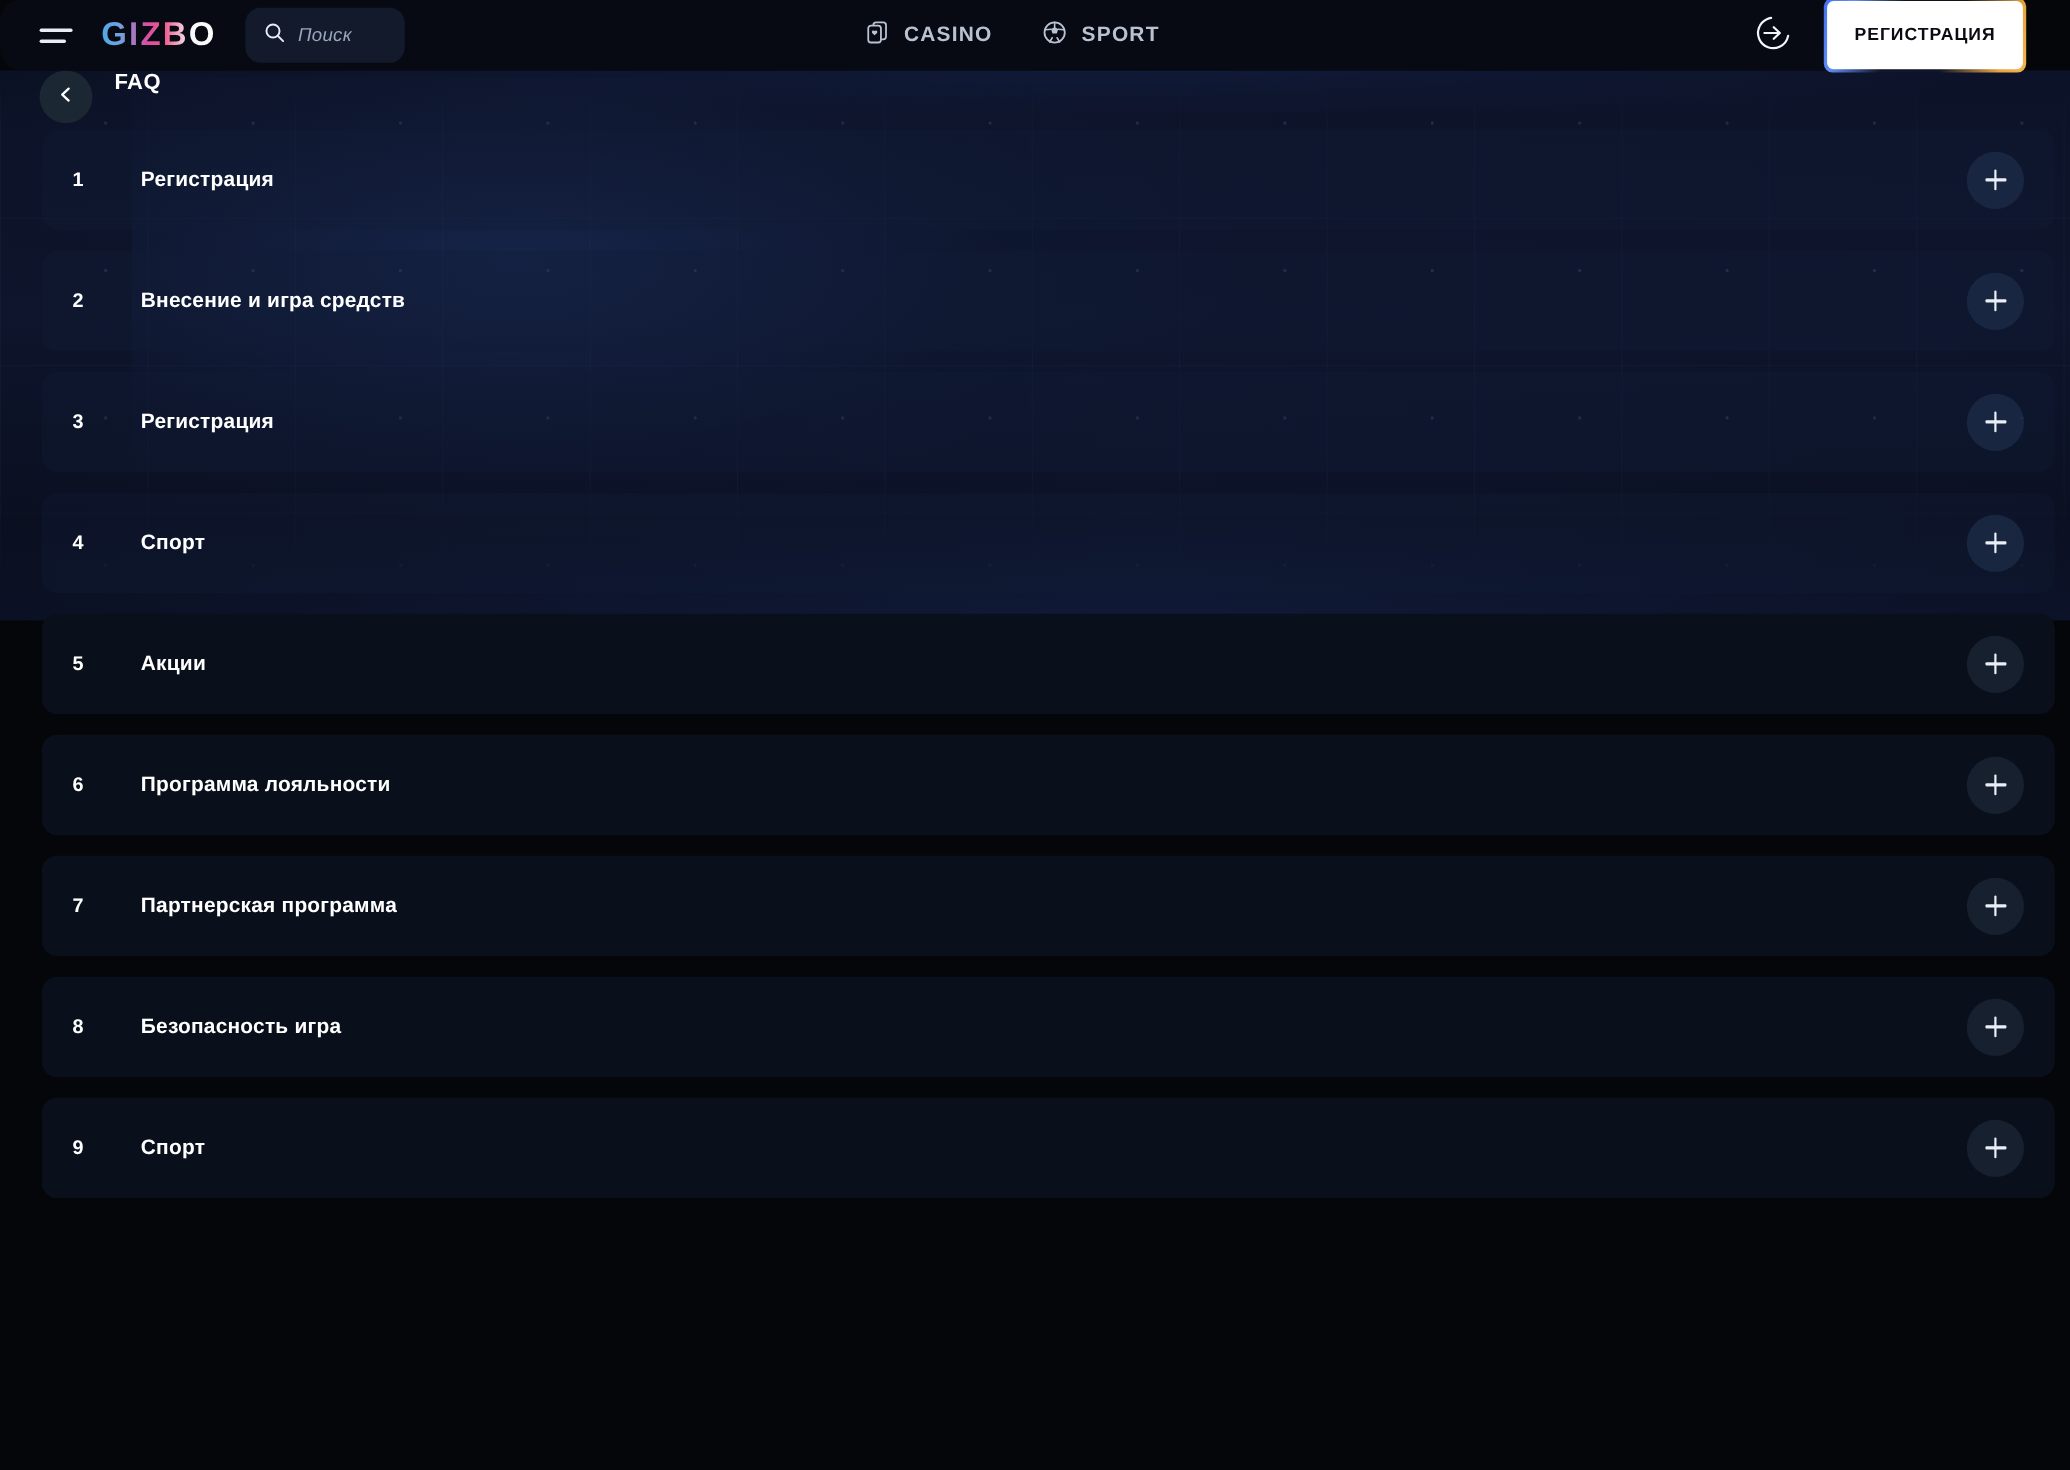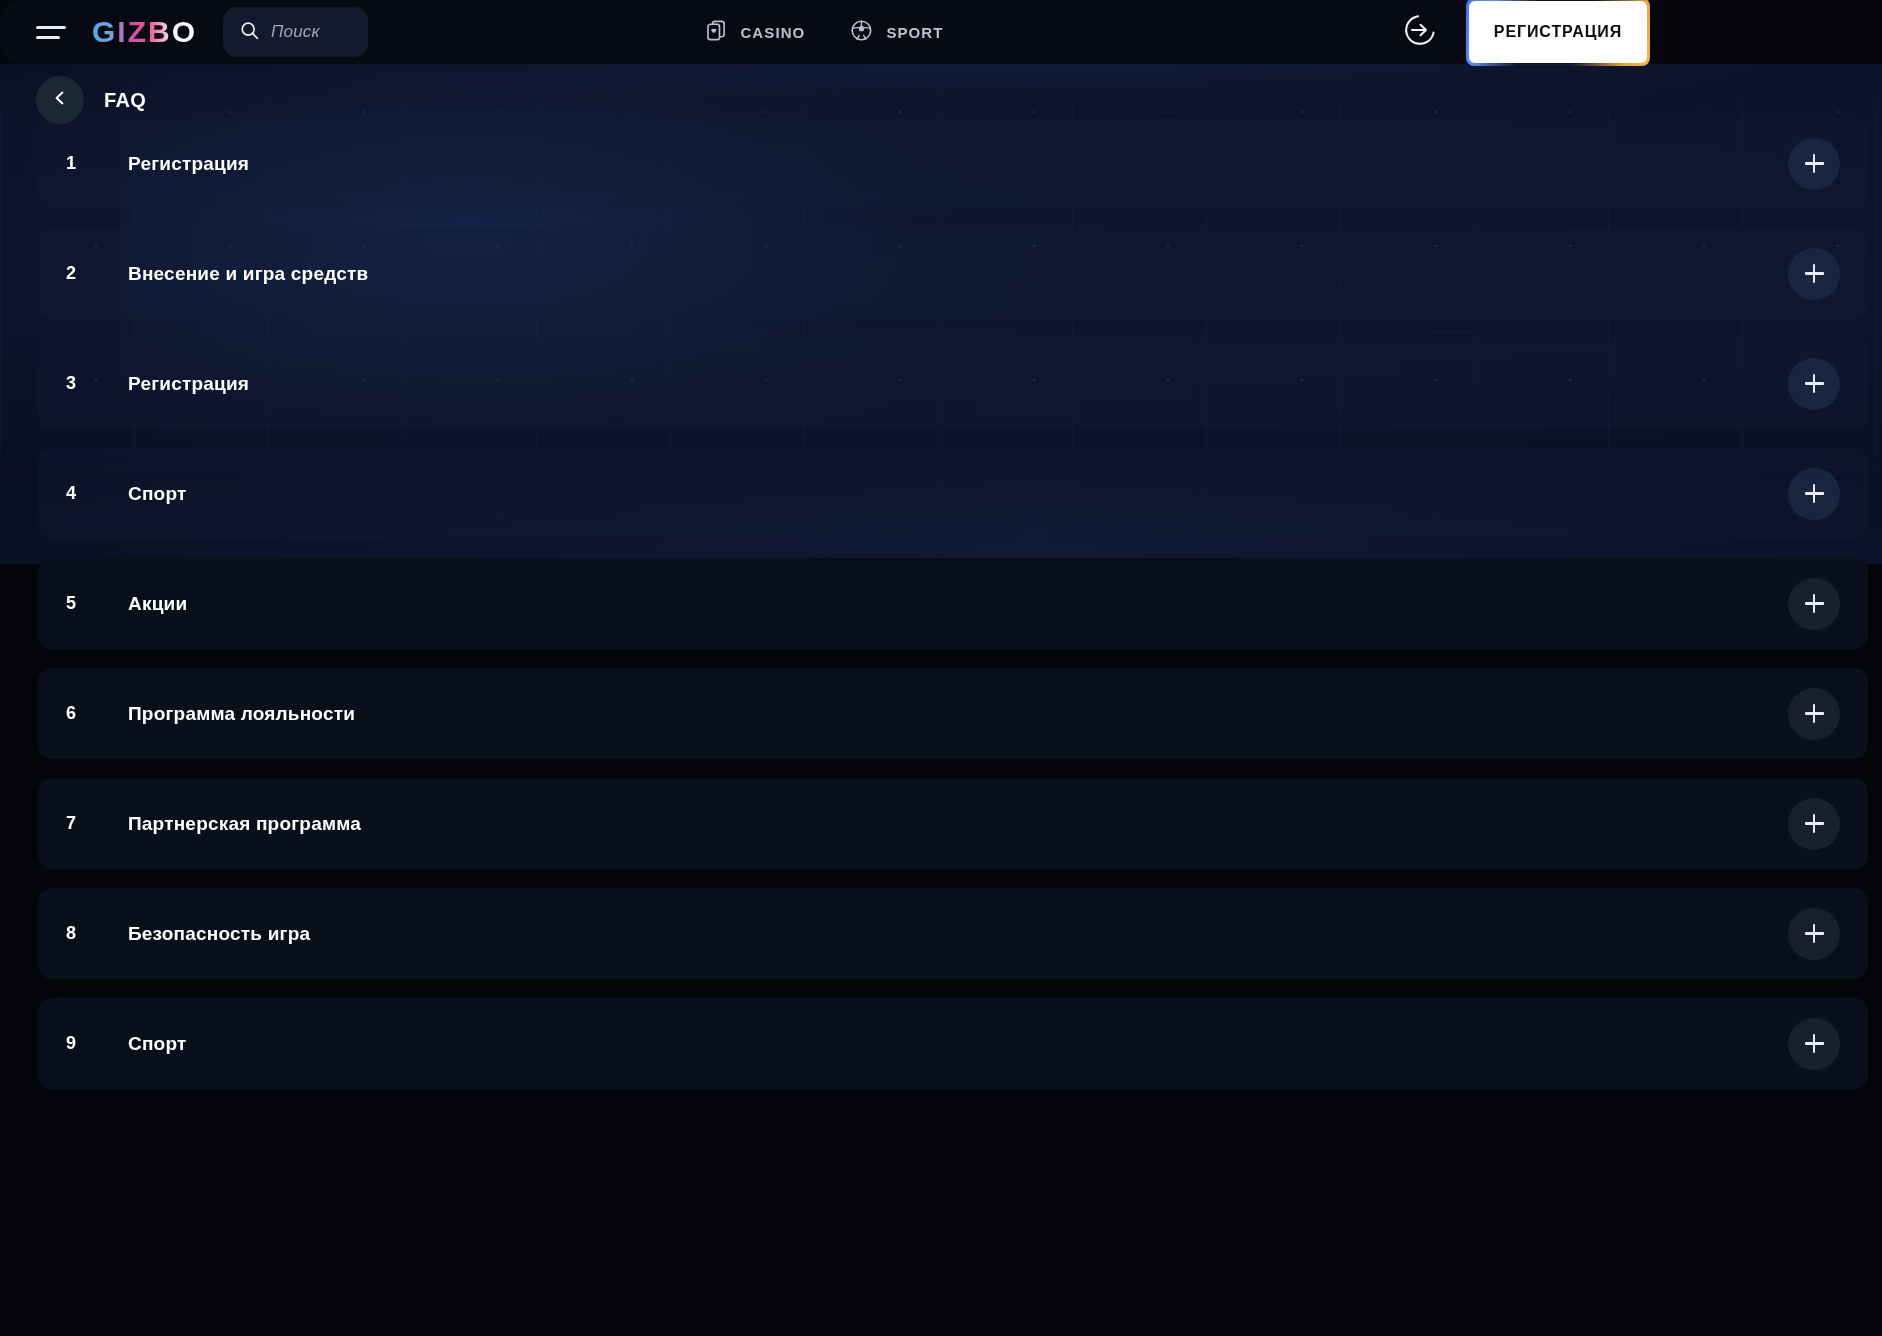--- a/index.html
+++ b/index.html
@@ -68,21 +68,21 @@
     width: 1000px;
     height: 420px;
     background: radial-gradient(ellipse at 35% 40%, rgba(40,72,140,0.30) 0%, rgba(20,34,72,0.12) 48%, rgba(0,0,0,0) 72%);
     pointer-events: none;
   }
 
   
   .topbar {
     position: absolute;
     left: 0; top: 0;
-    width: 1647px;
+    width: 1839px;
     height: 64px;
     background: #070a12;
     display: flex;
     align-items: center;
     z-index: 40;
     border-radius: 19px;
   }
 
   .burger {
     width: 34px; height: 34px;
@@ -138,21 +138,21 @@
     gap: 44px;
   }
   .navitem {
     display: flex;
     align-items: center;
     gap: 12px;
     cursor: pointer;
   }
   .navitem .label {
     color: #b9c2d2;
-    font-size: 15px;
+    font-size: 19px;
     font-weight: 700;
     letter-spacing: 1.1px;
   }
 
   .topright {
     position: absolute;
     right: 0; top: 0;
     height: 64px;
     display: flex;
     align-items: center;
@@ -185,25 +185,24 @@
     position: absolute;
     inset: -3px;
     border-radius: 8px;
     background: linear-gradient(110deg, #3f6df0 0%, #5b8cf2 14%, rgba(255,255,255,0) 36%, rgba(255,255,255,0) 62%, #e9a23b 88%, #f0b44e 100%);
     z-index: -1;
   }
 
   
   .pagehead {
     position: absolute;
-    left: 0; top: 80px;
+    left: 0; top: 64px;
     width: 1882px;
     height: 40px;
     display: flex;
-    align-items: center;
     z-index: 30;
   }
   .backbtn {
     width: 48px; height: 48px;
     margin-left: 36px;
     border-radius: 50%;
     background: #1b2733;
     display: flex; align-items: center; justify-content: center;
     cursor: pointer;
   }

